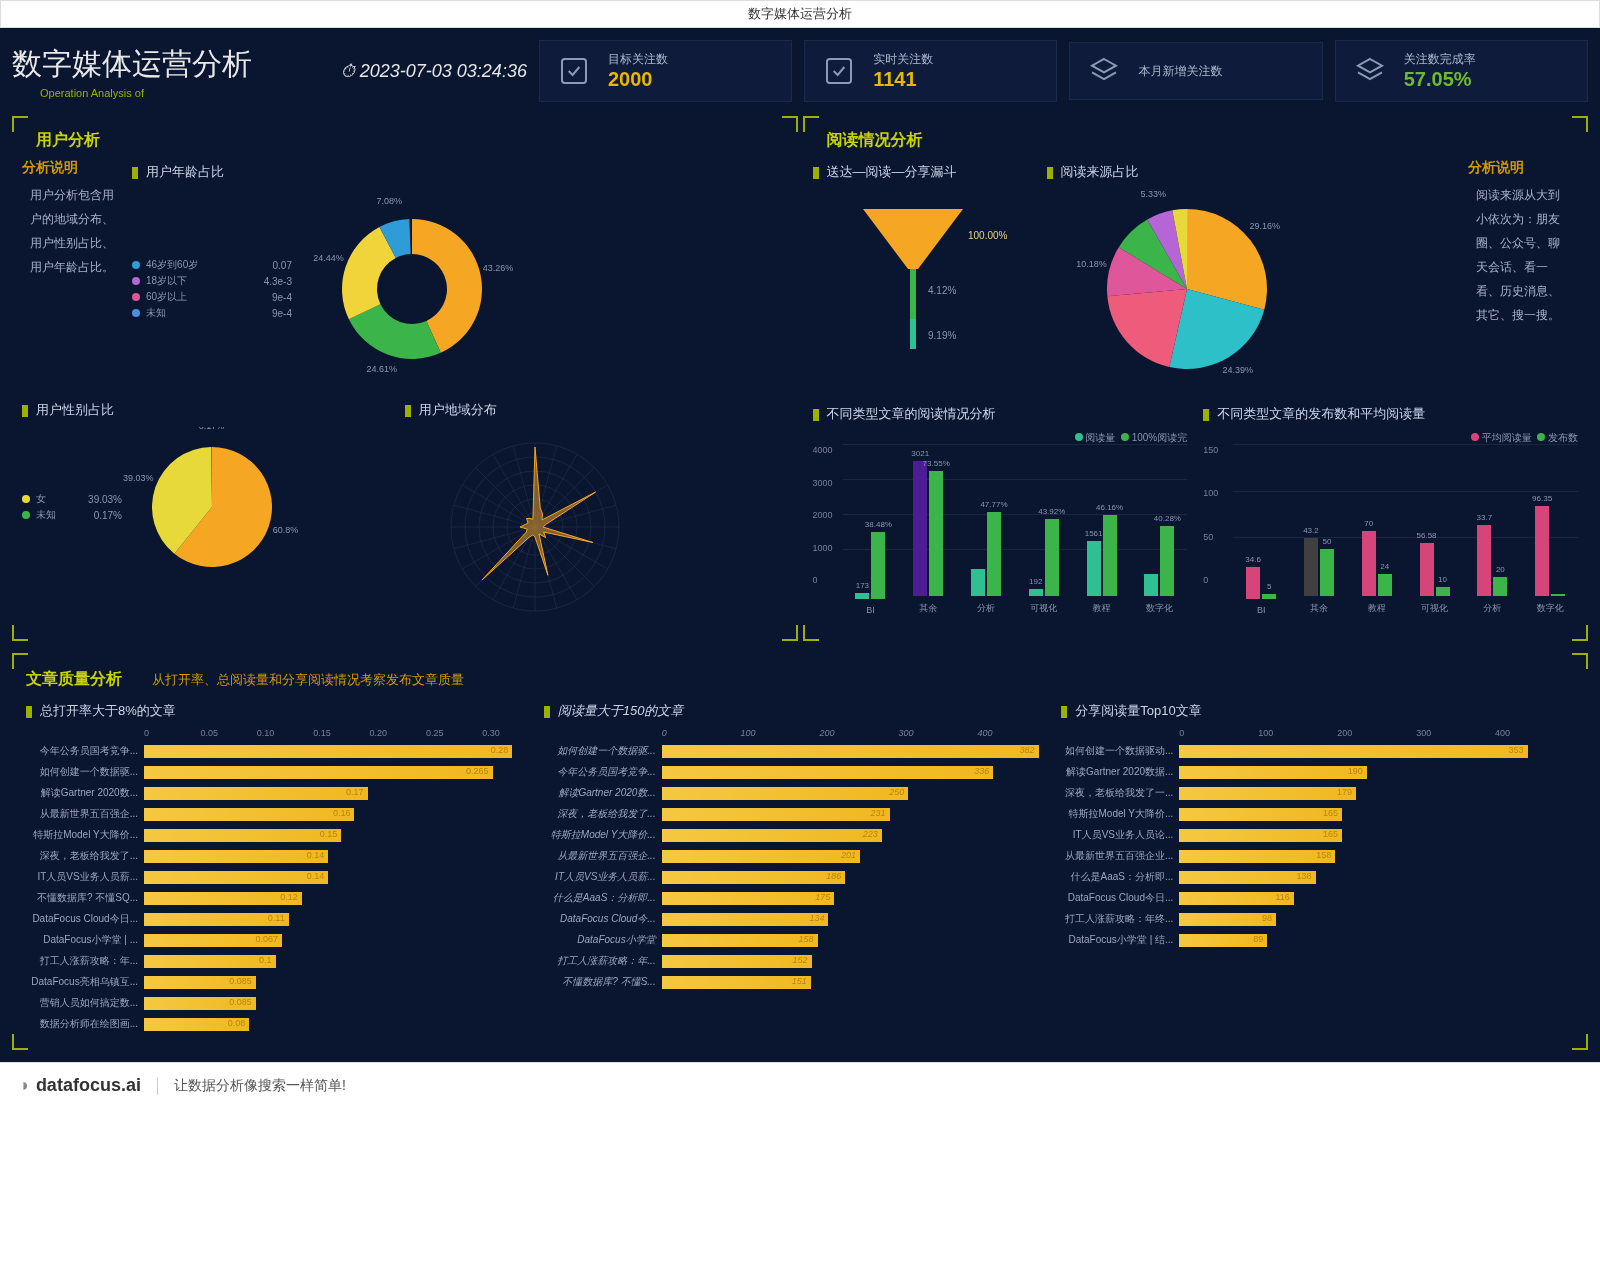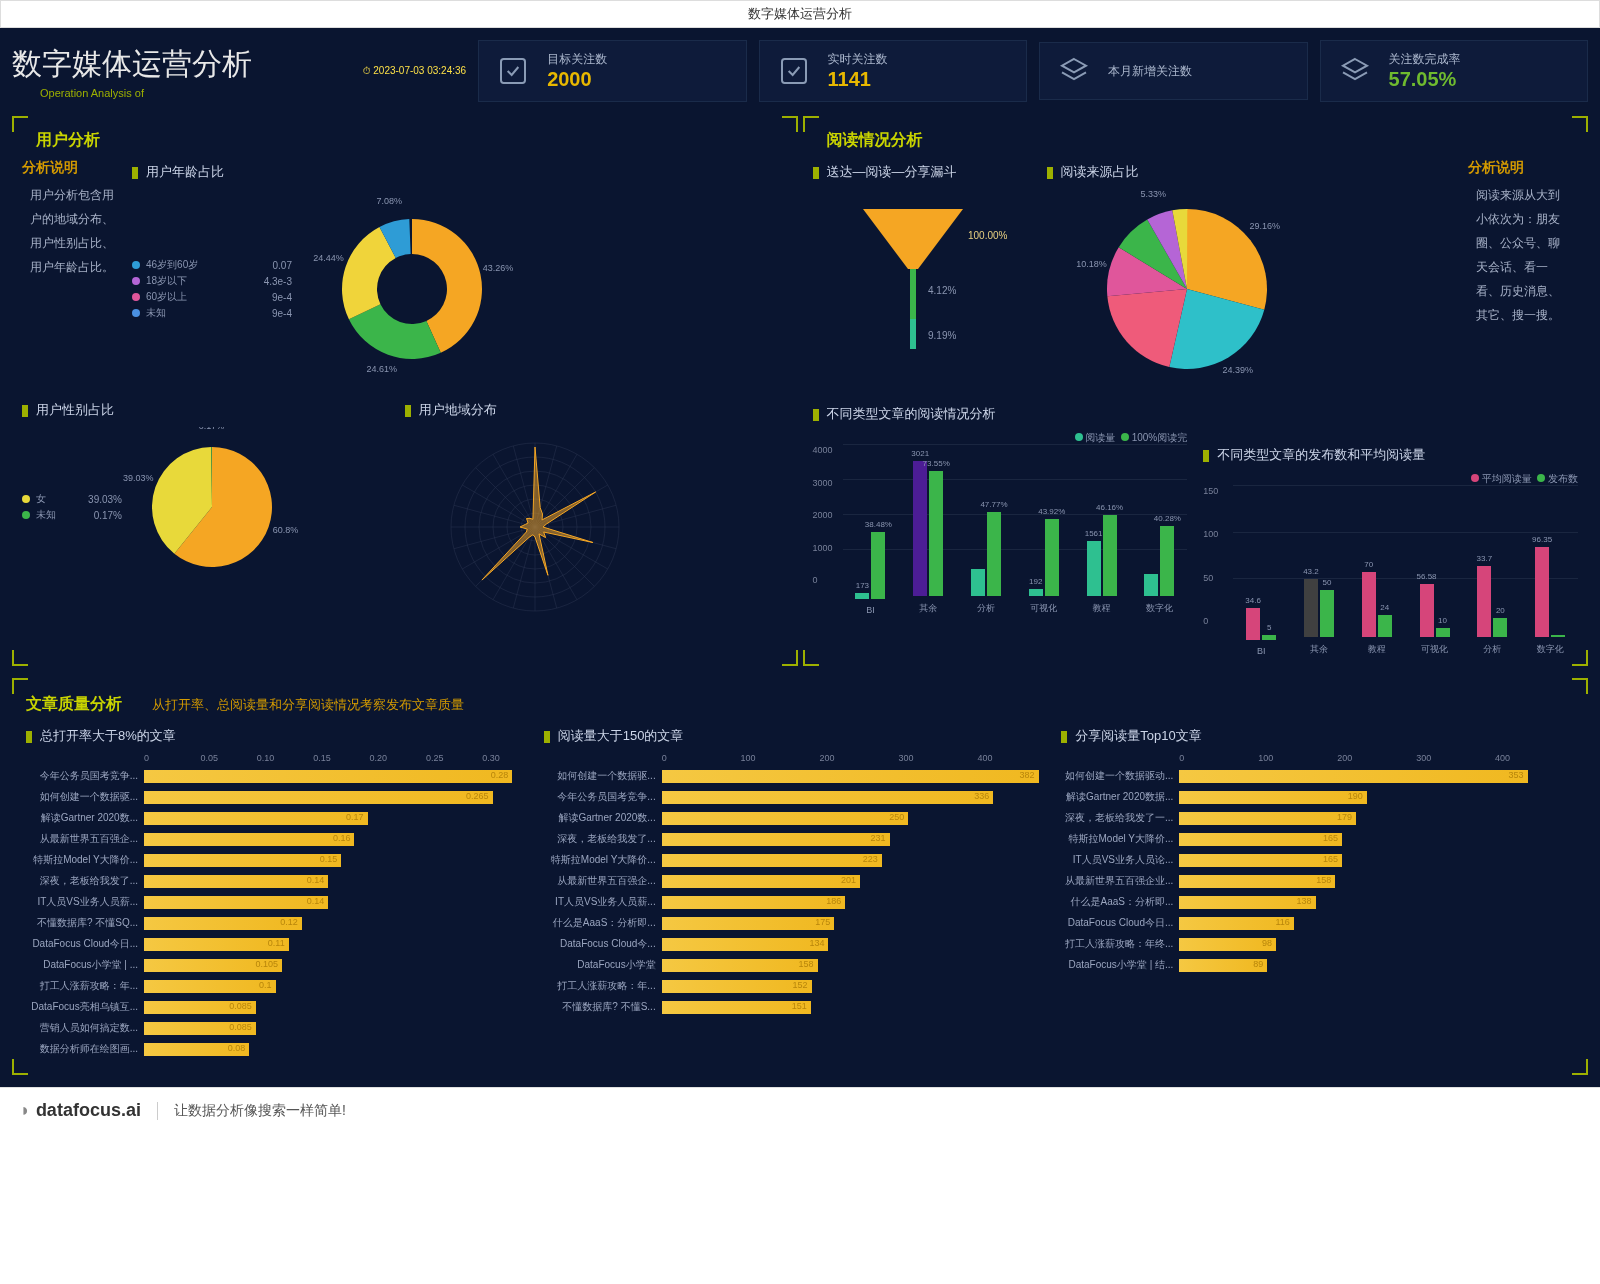--- a/index.html
+++ b/index.html
@@ -3,21 +3,21 @@
 <meta charset="utf-8">
 <style>
 * { box-sizing: border-box; margin: 0; padding: 0; }
 body { font-family: "Microsoft YaHei", Arial, sans-serif; background: #fff; width: 1600px; }
 .window-title { background: #fff; border: 1px solid #ddd; text-align: center; padding: 4px; font-size: 13px; color: #333; }
 .dashboard { background: #0a1530; padding: 12px; }
 .header { display: flex; align-items: center; gap: 12px; margin-bottom: 14px; }
 .title-block { flex: 1.3; }
 .main-title { font-size: 30px; color: #e8e8e8; font-weight: normal; }
 .sub-title { font-size: 11px; color: #9db000; margin-left: 28px; margin-top: 2px; }
-.datetime { color: #fde047; font-size: 10px; }
+.datetime { color: #e5e5e5; font-size: 18px; font-style: italic; }
 .datetime::before { content: "⏱ "; }
 .kpi { flex: 0.9; background: #0e1b3a; border: 1px solid #1a2b4a; padding: 10px 16px; display: flex; align-items: center; gap: 16px; }
 .kpi-icon { width: 36px; height: 36px; display: flex; align-items: center; justify-content: center; color: #8a9bb5; }
 .kpi-icon svg { width: 32px; height: 32px; }
 .kpi-label { font-size: 12px; color: #aab6cc; }
 .kpi-value { font-size: 20px; font-weight: bold; }
 .v-yellow { color: #e8b800; }
 .v-green { color: #6fbb2f; }
 .row { display: flex; gap: 5px; justify-content: space-between; }
 .panel { background: #0a1530; position: relative; }
@@ -354,21 +354,21 @@
                     <span class="bar-lbl"></span>
                   </div>
       <div class="bar" style="height:70.49000000000001px;background:#3bb54a">
                     <span class="bar-lbl">40.28%</span>
                   </div>
     </div>
                 <div class="cat-lbl">数字化</div>
               </div>
             </div>
         </div>
-        <div style="flex:1;margin-top:41px;">
+        <div style="flex:1;">
           <div class="chart-title">不同类型文章的发布数和平均阅读量</div>
           <div style="text-align:right;" class="legend"><span class="dot" style="background:#d6457a;display:inline-block;"></span> <span>平均阅读量</span>&nbsp;&nbsp;<span class="dot" style="background:#3bb54a;display:inline-block;"></span> <span>发布数</span></div>
           <div class="bar-chart" id="type-pub-bars">
               <div class="y-axis">
                 <span>0</span>
                 <span>50</span>
                 <span>100</span>
                 <span>150</span>
               </div>
               <div class="grid-line" style="bottom:76.66666666666666px"></div>
@@ -534,21 +534,21 @@
       <div class="hbar-track">
                 <div class="hbar-fill" style="width:36.66666666666667%">
                   <span class="hbar-val">0.11</span>
                 </div>
               </div>
     </div>
             <div class="hbar-row">
       <div class="hbar-label">DataFocus小学堂 | ...</div>
       <div class="hbar-track">
                 <div class="hbar-fill" style="width:35%">
-                  <span class="hbar-val">0.105</span>
+                  <span class="hbar-val">0.067</span>
                 </div>
               </div>
     </div>
             <div class="hbar-row">
       <div class="hbar-label">打工人涨薪攻略：年...</div>
       <div class="hbar-track">
                 <div class="hbar-fill" style="width:33.333333333333336%">
                   <span class="hbar-val">0.1</span>
                 </div>
               </div>
@@ -572,21 +572,21 @@
             <div class="hbar-row">
       <div class="hbar-label">数据分析师在绘图画...</div>
       <div class="hbar-track">
                 <div class="hbar-fill" style="width:26.666666666666668%">
                   <span class="hbar-val">0.08</span>
                 </div>
               </div>
     </div>
           </div>
       </div>
-      <div style="flex:1;">
+      <div style="flex:1;font-style:italic;">
         <div class="chart-title">阅读量大于150的文章</div>
         <div class="hbar-chart" id="hbar-read">
             <div class="axis-top">
               <span>0</span>
               <span>100</span>
               <span>200</span>
               <span>300</span>
               <span>400</span>
             </div>
             <div class="hbar-row">

